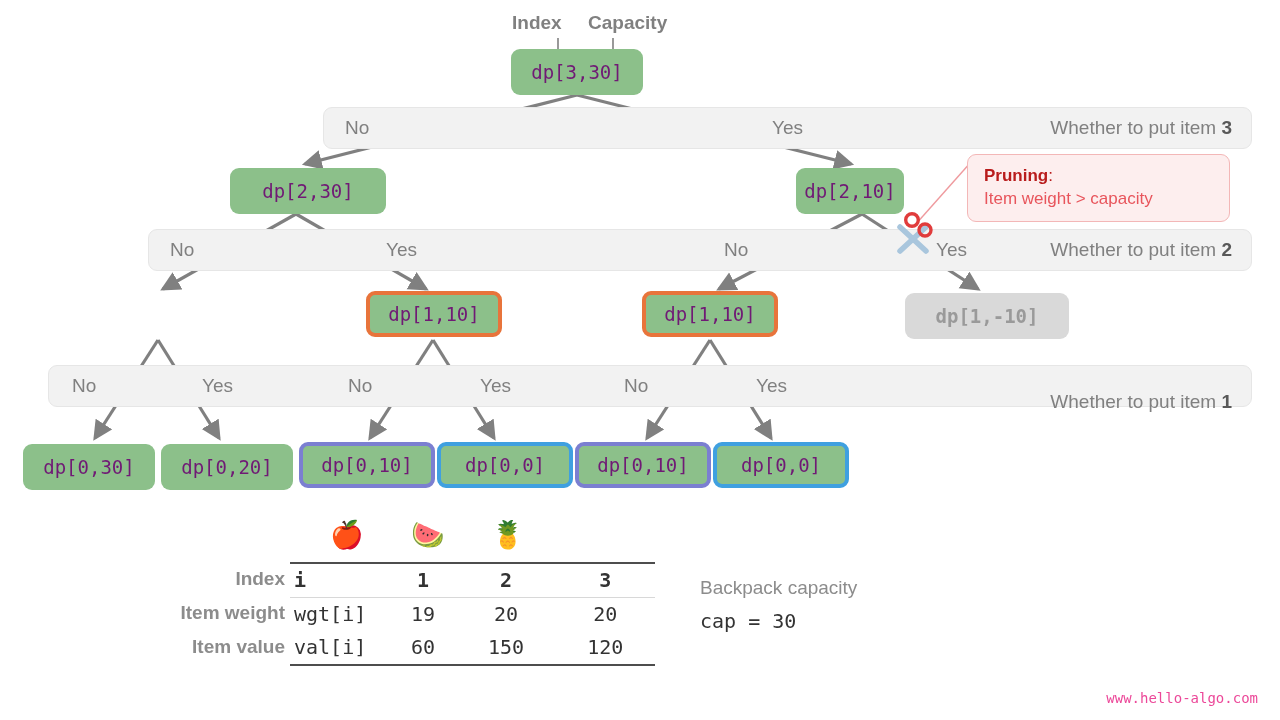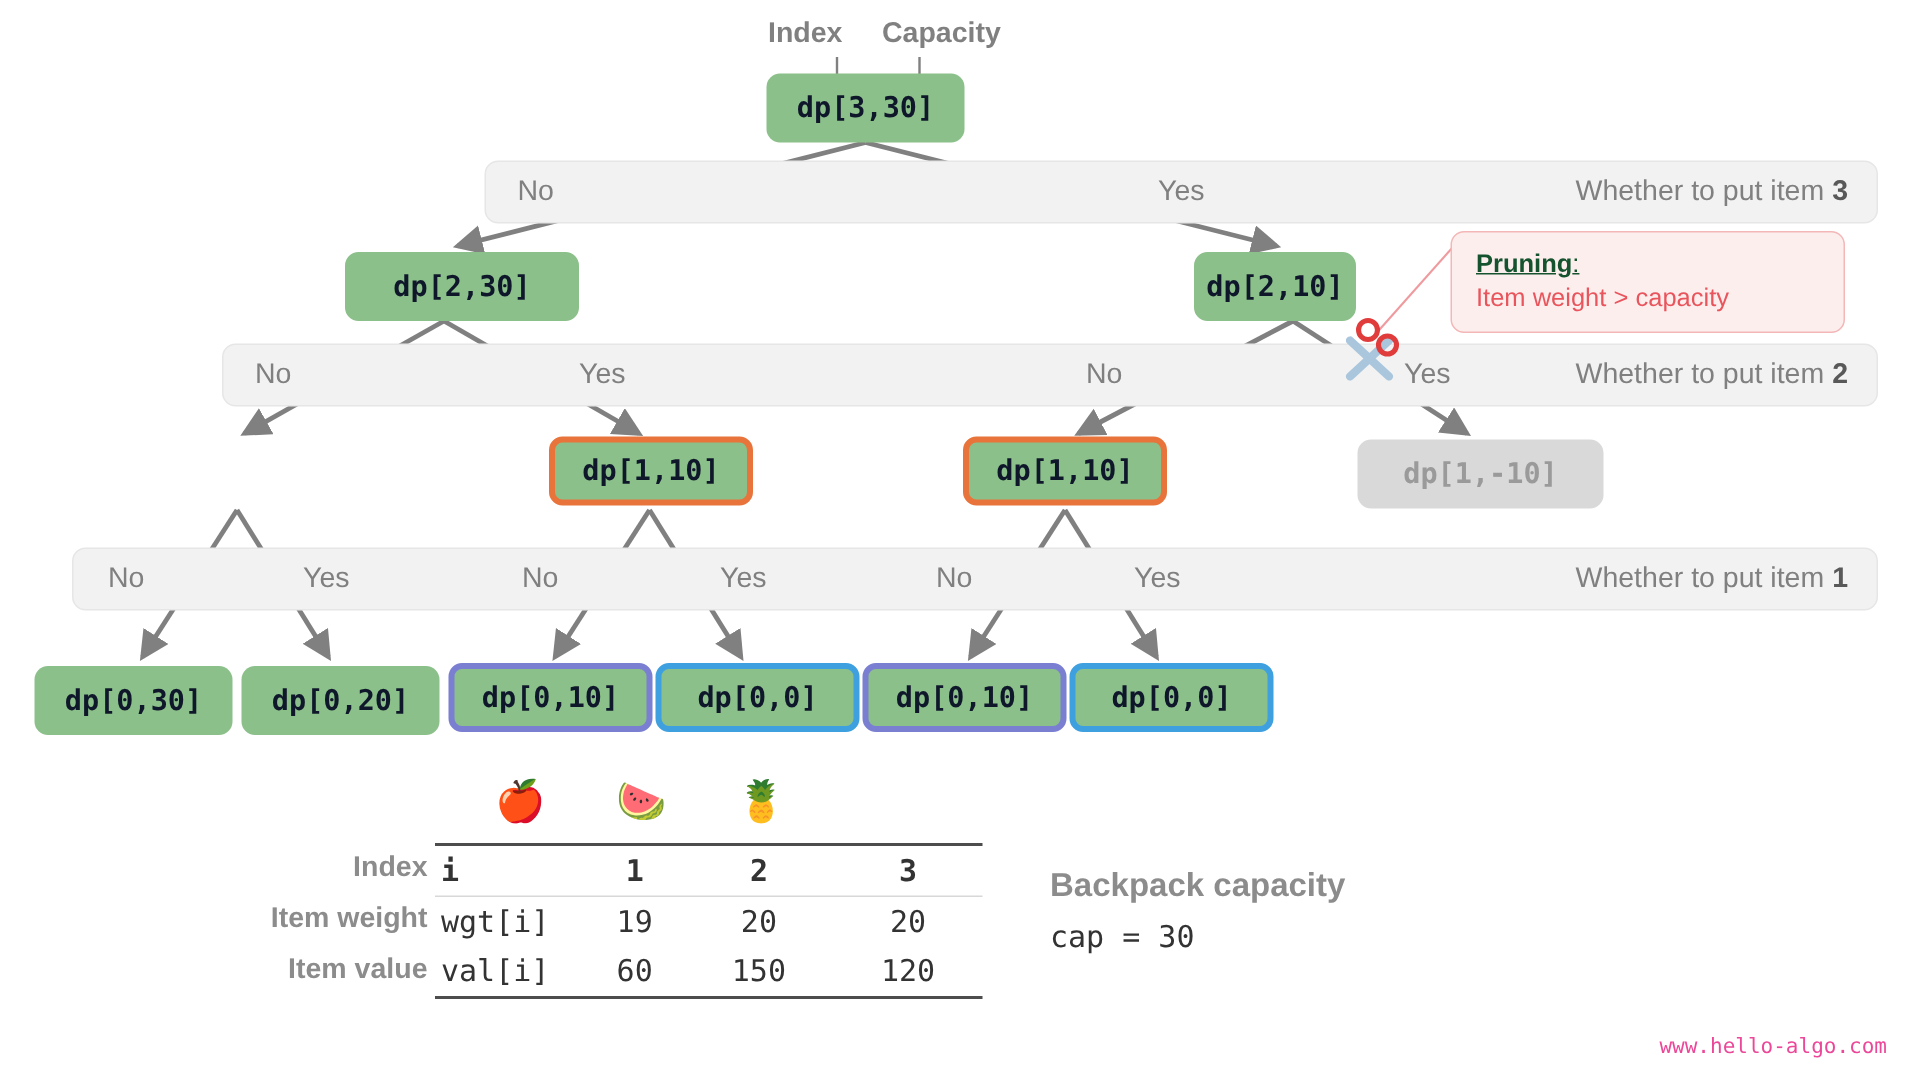--- a/index.html
+++ b/index.html
@@ -14,24 +14,24 @@
   #stage { position:absolute; inset:0; }
 
   
   #edges { position:absolute; left:0; top:0; width:1280px; height:720px; pointer-events:none; }
 
   
   .node {
     position:absolute;
     background:#8cc08a;
     border-radius:9px;
-    color:#0f172a;
+    color:#701a75;
     font-family:"DejaVu Sans Mono", monospace;
     font-size:19px;
-    font-weight:700;
+    font-weight:400;
     letter-spacing:0px;
     display:flex; align-items:center; justify-content:center;
     height:46px;
     z-index:3;
   }
   .node.orange { border:4px solid #e8743b; }
   .node.purple { border:4px solid #7b7fd1; }
   .node.blue   { border:4px solid #3fa0e0; }
   .node.muted  { background:#d9d9d9; color:#9a9a9a; font-weight:700; }
 
@@ -68,21 +68,21 @@
   
   .callout {
     position:absolute;
     background:#fdeeee;
     border:1px solid #f3b7b7;
     border-radius:9px;
     padding:9px 14px 10px 16px;
     z-index:5;
     line-height:1.38;
   }
-  .callout .l1 { font-size:17px; color:#14532d;text-decoration:underline; }
+  .callout .l1 { font-size:17px; color:#b91c1c; }
   .callout .l1 b { font-weight:700; }
   .callout .l2 { font-size:17px; color:#e8555c; white-space:nowrap; }
 
   
   .scissors { position:absolute; z-index:6; }
 
   
   #table { position:absolute; left:290px; top:562px; width:365px; z-index:3; }
   #table table { border-collapse:collapse; width:100%; }
   #table td {
@@ -104,21 +104,21 @@
     font-family:"DejaVu Sans", sans-serif;
   }
 
   .rowlabels { position:absolute; z-index:3; text-align:right; width:175px; left:110px;}
   .rowlabels div {
     color:#8c8c8c; font-size:19px; font-weight:700; height:34px;
     display:flex; align-items:center; justify-content:flex-end;
   }
 
   #capbox { position:absolute; left:700px; top:578px; z-index:3; }
-  #capbox .t { color:#8c8c8c; font-size:22px; font-weight:700; line-height:1.1; }
+  #capbox .t { color:#8c8c8c; font-size:19px; font-weight:400; line-height:1.1; }
   #capbox .c { color:#333333; font-family:"DejaVu Sans Mono", monospace; font-size:20px; margin-top:10px; }
 
   #watermark {
     position:absolute; right:22px; bottom:14px;
     color:#ec4899; font-family:"DejaVu Sans Mono", monospace; font-size:14px;
     z-index:3;
   }
 </style>
 </head>
 <body>
@@ -176,21 +176,21 @@
   <div class="lvl-txt" style="left:724px; top:240px;">No</div>
   <div class="lvl-txt" style="left:936px; top:240px;">Yes</div>
   <div class="lvl-txt right" style="right:48px; top:240px;"><span>Whether to put item </span><b>2</b></div>
 
   <div class="lvl-txt" style="left:72px; top:376px;">No</div>
   <div class="lvl-txt" style="left:202px; top:376px;">Yes</div>
   <div class="lvl-txt" style="left:348px; top:376px;">No</div>
   <div class="lvl-txt" style="left:480px; top:376px;">Yes</div>
   <div class="lvl-txt" style="left:624px; top:376px;">No</div>
   <div class="lvl-txt" style="left:756px; top:376px;">Yes</div>
-  <div class="lvl-txt right" style="right:48px; top:376px;text-align:center;"><span>Whether to put item </span><b>1</b></div>
+  <div class="lvl-txt right" style="right:48px; top:392px;text-align:center;"><span>Whether to put item </span><b>1</b></div>
 
   <div class="node" style="left:511px; top:49px; width:132px;">dp[3,30]</div>
 
   <div class="node" style="left:230px; top:168px; width:156px;">dp[2,30]</div>
   <div class="node" style="left:796px; top:168px; width:108px;">dp[2,10]</div>
 
   <div class="node orange" style="left:366px; top:291px; width:136px;">dp[1,10]</div>
   <div class="node orange" style="left:642px; top:291px; width:136px;">dp[1,10]</div>
   <div class="node muted" style="left:905px; top:293px; width:164px;">dp[1,-10]</div>
 

